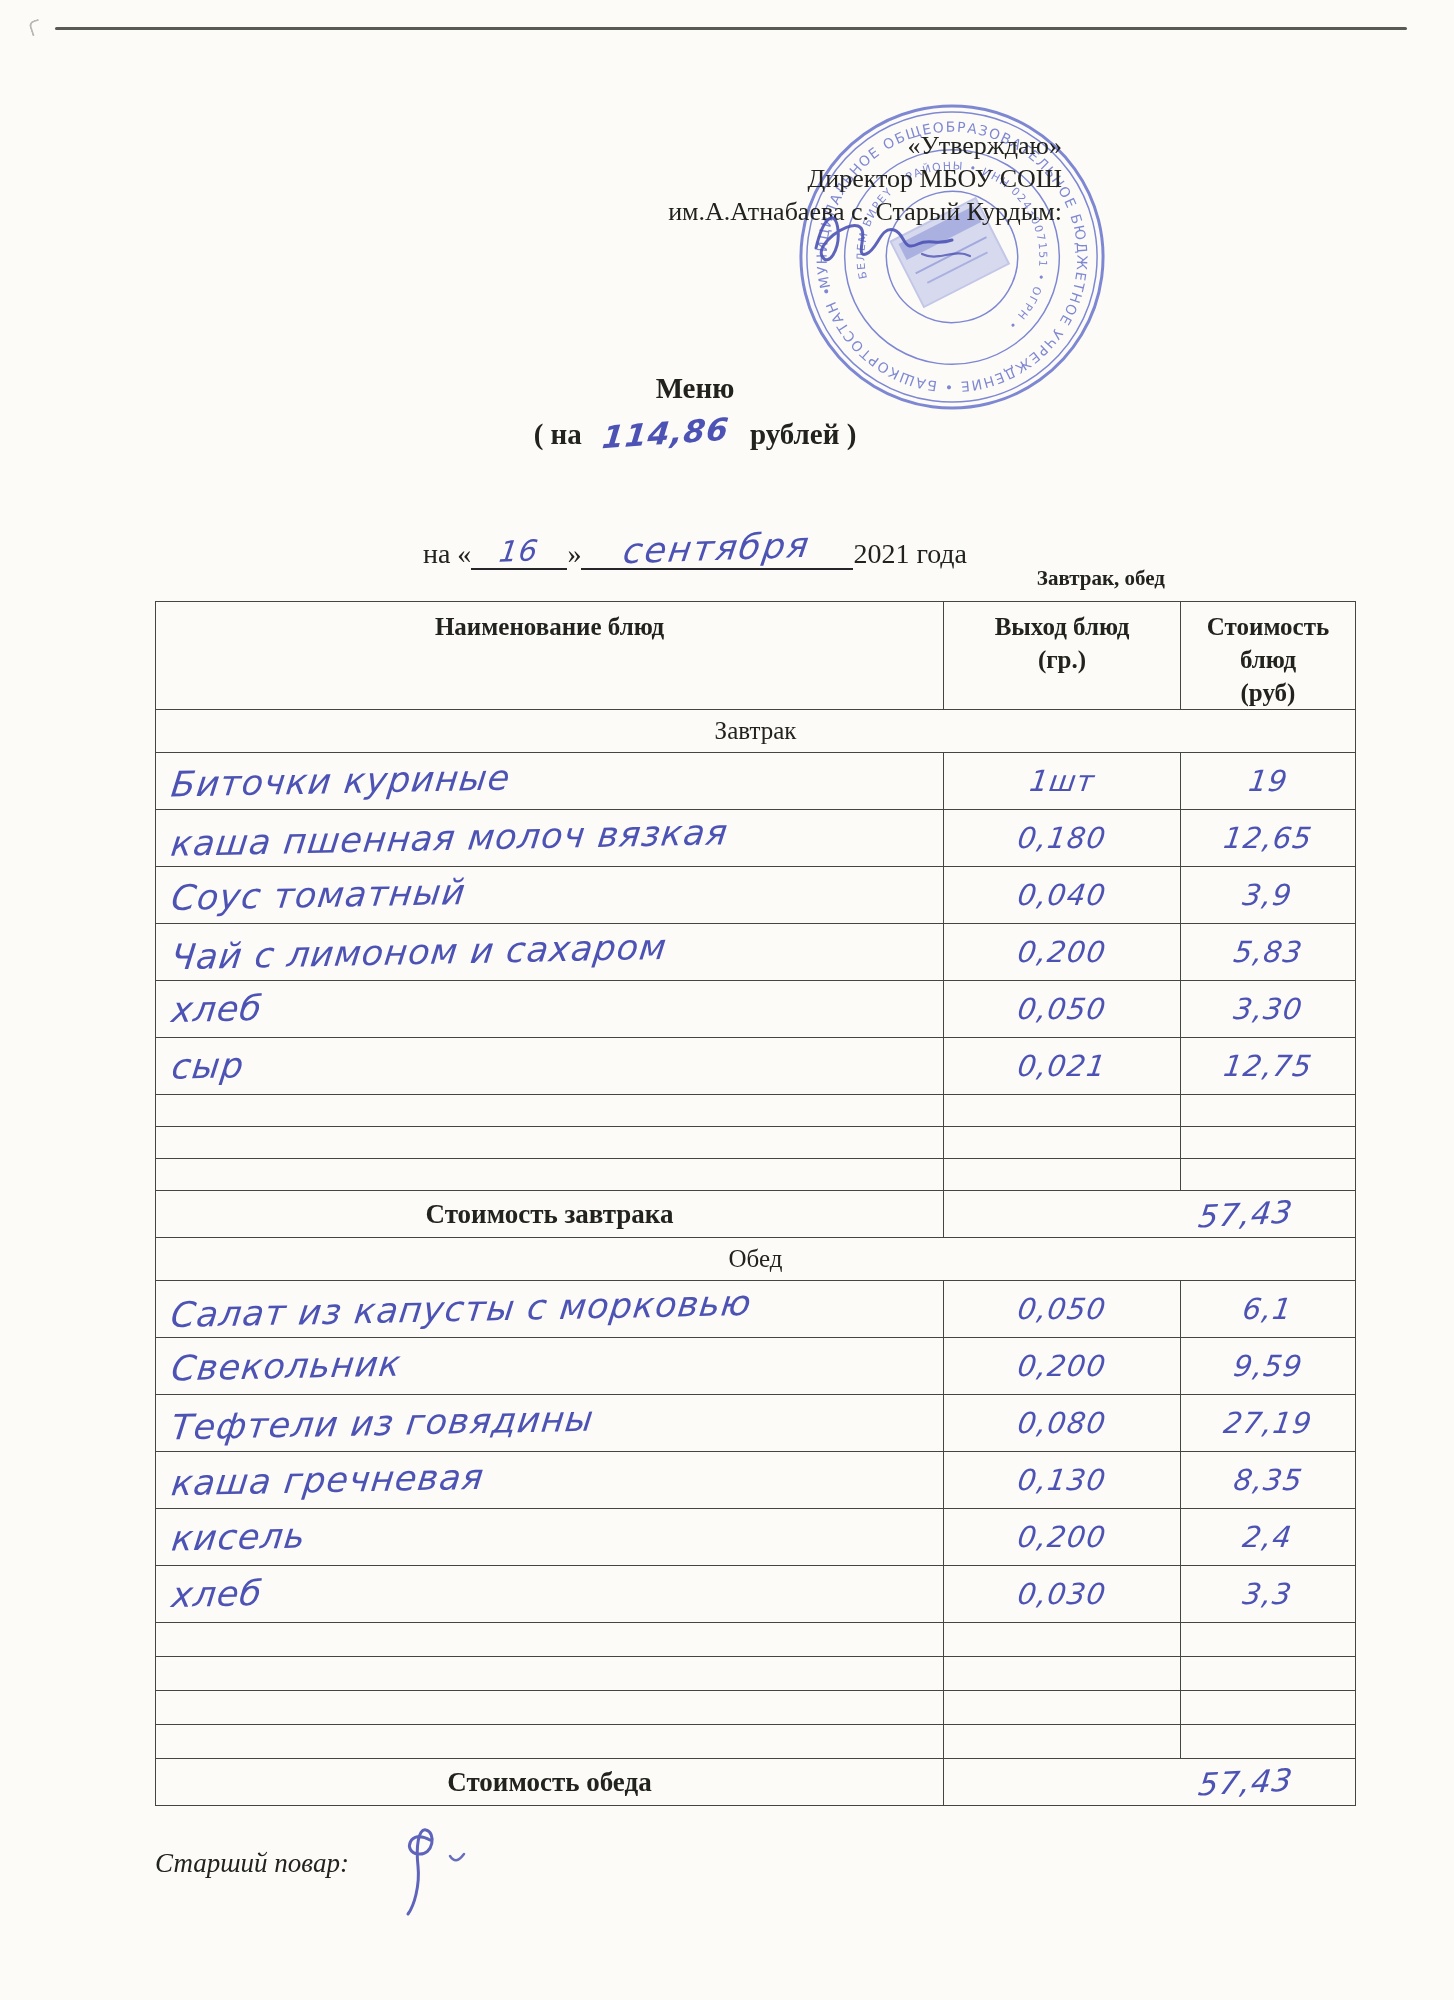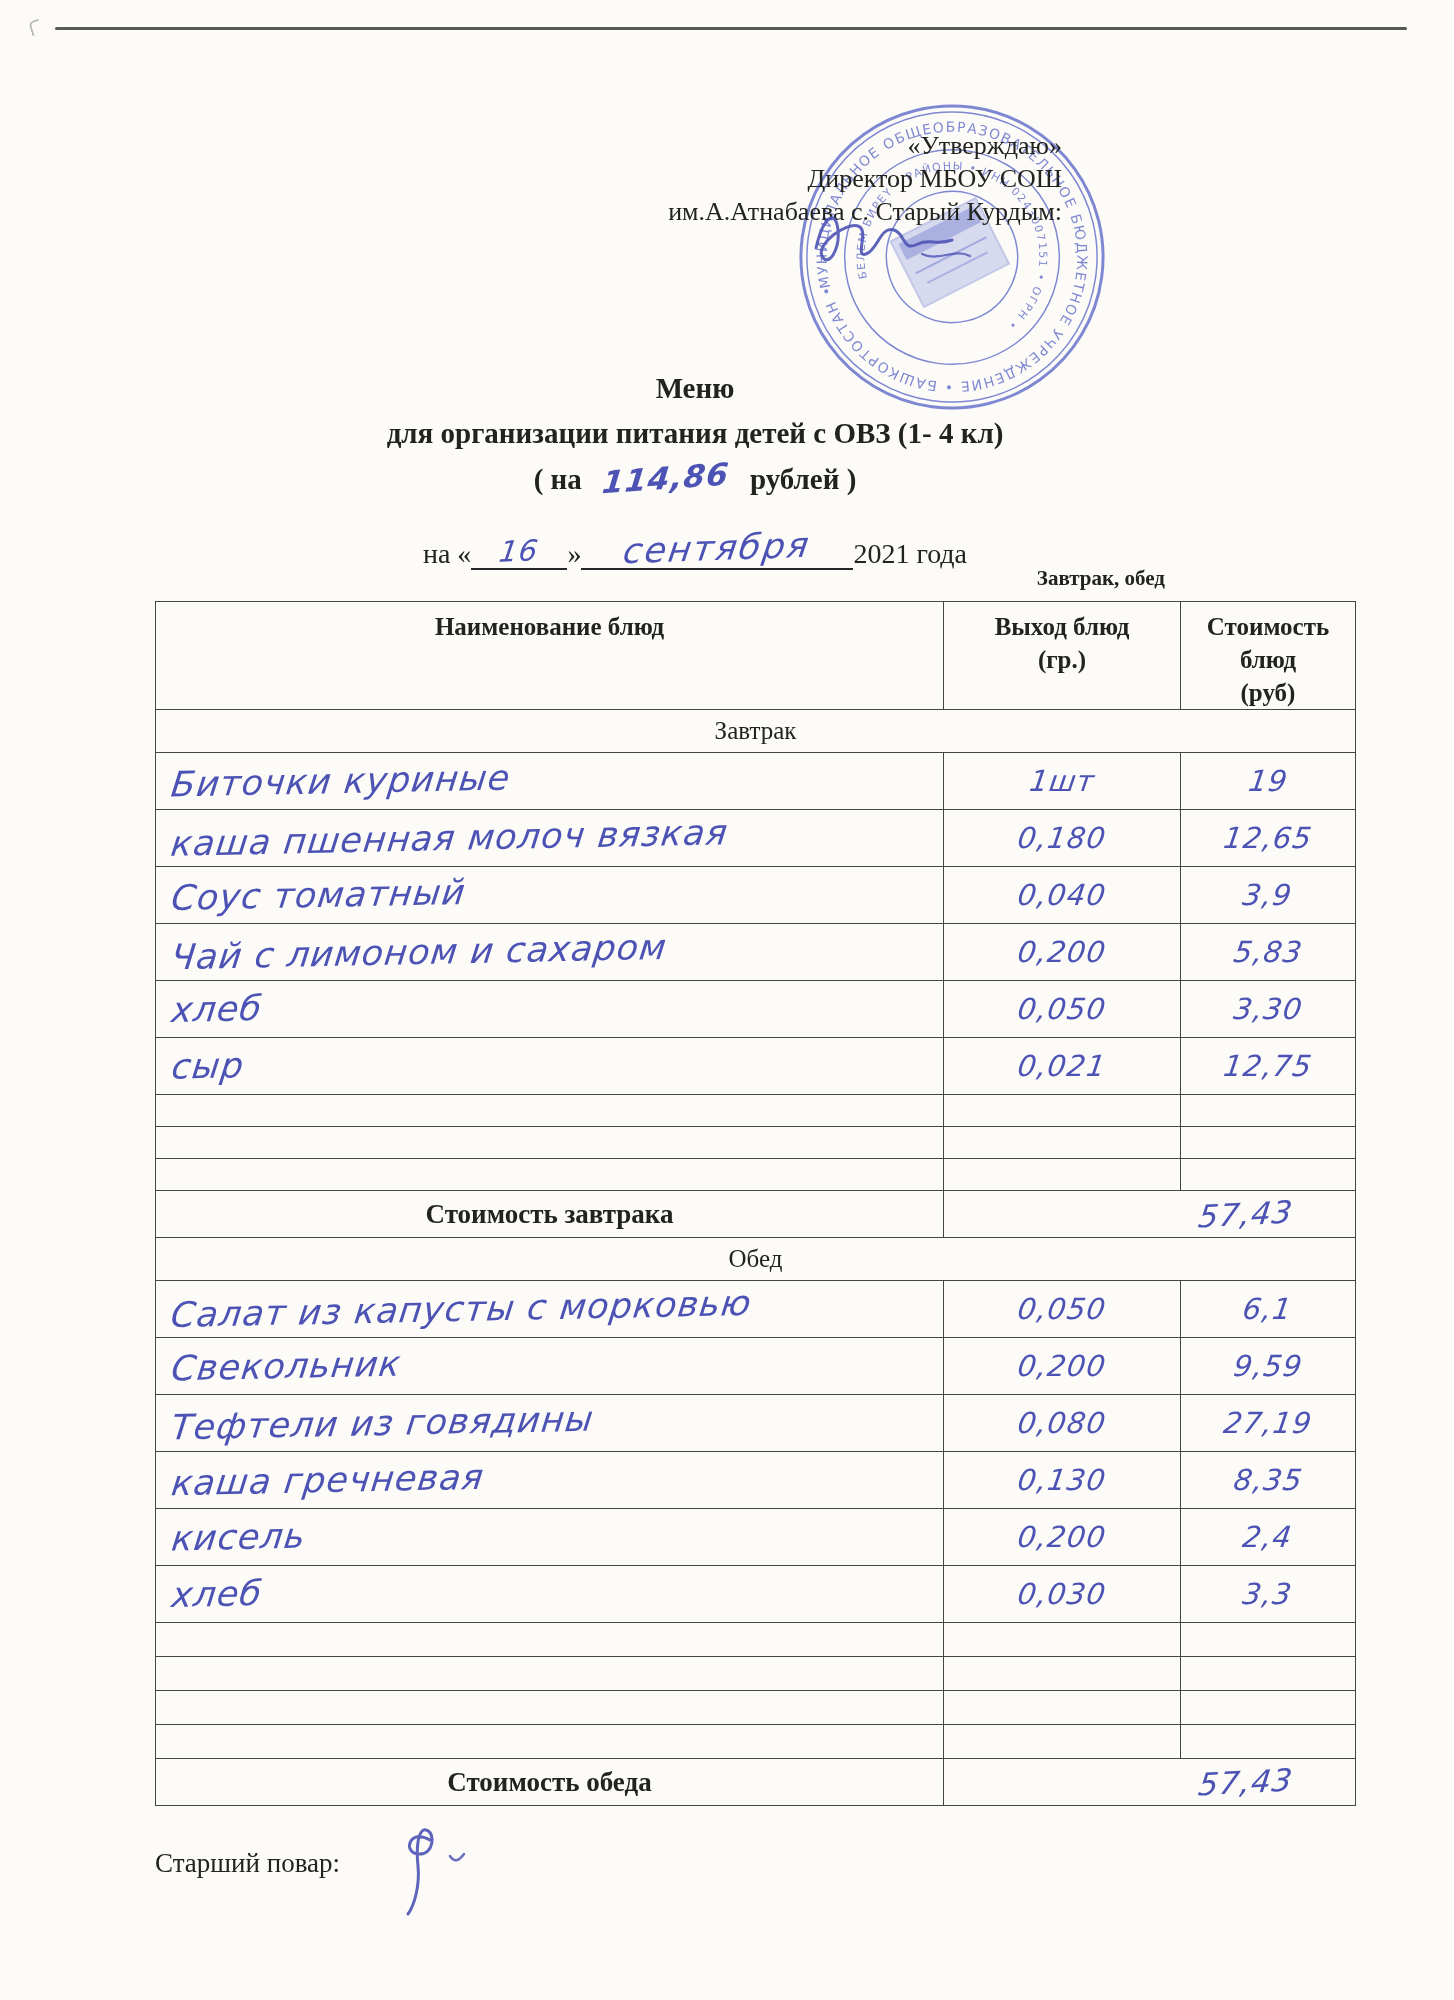--- a/index.html
+++ b/index.html
@@ -68,21 +68,21 @@
   .data-row td { height:56px; vertical-align:middle; }
   .c-name { padding-left:16px !important; text-align:left; }
   .c-mid, .c-cost { text-align:center; }
   .er-b td { height:31px; }
   .er-l td { height:33px; }
   .total-row td { height:46px; vertical-align:middle; }
   .total-label { text-align:center; font-size:27px; font-weight:bold; }
   .total-value { text-align:right; padding-right:62px !important; }
 
   
-  .footer { position:absolute; top:1848px; left:155px; font-size:27px; z-index:3; }
+  .footer { position:absolute; top:1848px; left:155px; font-size:27px; z-index:3;font-style:italic; }
   .cook-sig { position:absolute; top:1818px; left:392px; z-index:3; }
 </style>
 </head>
 <body>
 
 <div class="page">
 
   <div class="scan-line-top"></div>
   <div class="scan-mark"></div>
 
@@ -119,21 +119,20 @@
 
   <div class="director-sig">
     <svg width="190" height="85" viewBox="0 0 190 85">
       <path d="M14,52 C22,18 34,14 36,34 C38,54 26,72 20,60 C14,48 44,26 56,30 C68,34 52,62 64,58 C76,54 78,30 92,34 C104,38 100,56 116,48 C128,42 134,50 150,44" fill="none" stroke="#4d53b4" stroke-width="3" stroke-linecap="round" opacity="0.9"></path>
       <path d="M120,58 C136,66 152,52 168,60" fill="none" stroke="#4d53b4" stroke-width="2.2" stroke-linecap="round" opacity="0.8"></path>
     </svg>
   </div>
 
   <div class="title-block">
     <div>Меню</div>
-    <div>для организации питания  детей с ОВЗ (1- 4 кл)</div>
     <div class="amount-line">
       <span>( на</span>
       <span class="hand hand-amount">114,86</span>
       <span>рублей )</span>
     </div>
   </div>
 
   <div class="date-block">
     <span>на «</span><span class="u u-day"><span class="hand">16</span></span><span>»</span><span class="u u-month"><span class="hand">сентября</span></span><span>2021 года</span>
   </div>

